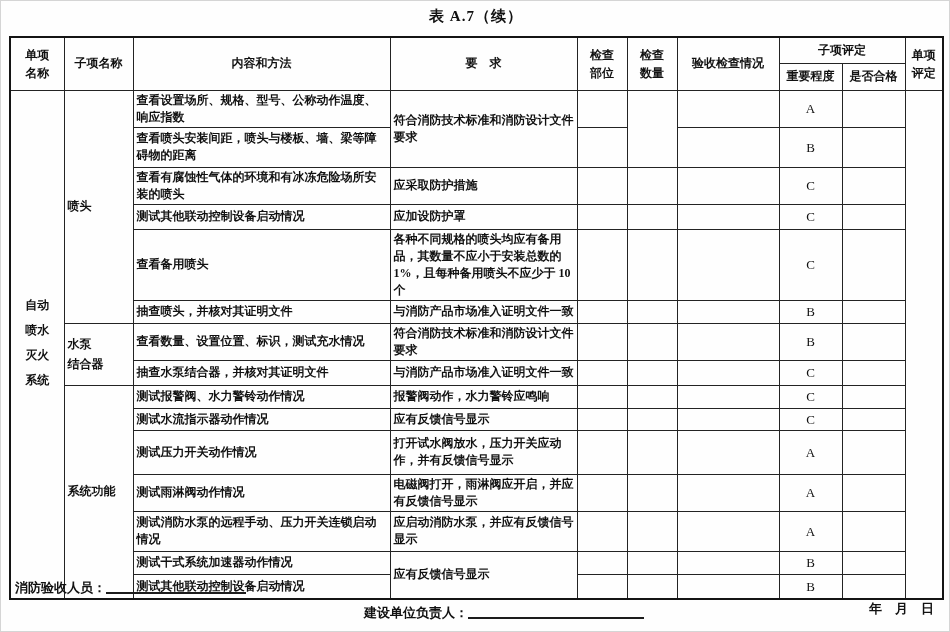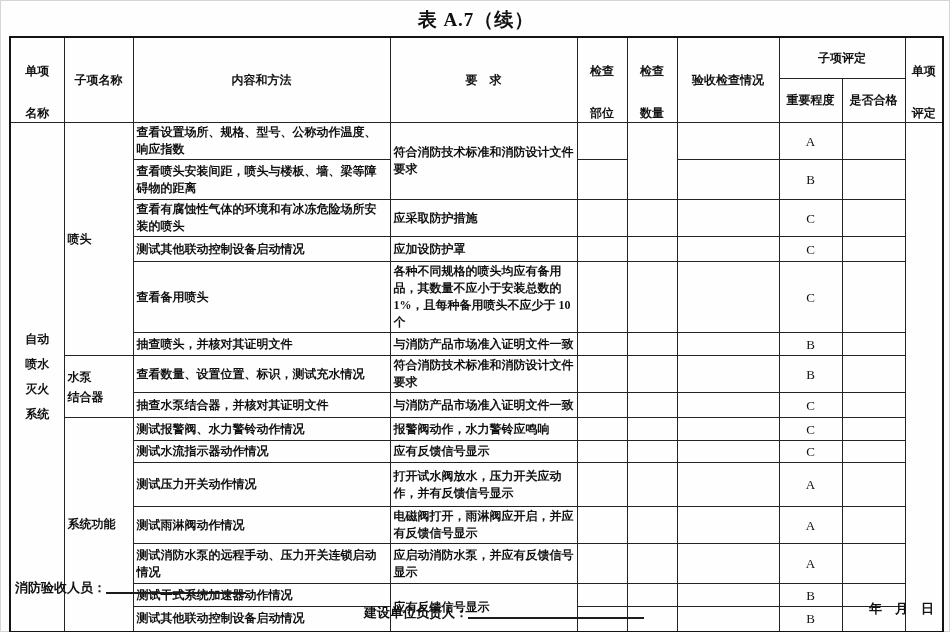--- a/index.html
+++ b/index.html
@@ -4,41 +4,41 @@
 <style>
   html,body { margin:0; padding:0; }
   body {
     width:950px; height:632px; background:#ffffff; color:#111;
     font-family:"Liberation Serif","DejaVu Serif",serif;
     position:relative; overflow:hidden;
   }
   .page { position:absolute; inset:0; background:#fefefe; border:1px solid #d5d5d5; box-sizing:border-box; }
   .doc-title {
     position:absolute; top:6px; left:0; width:950px; text-align:center;
-    font-size:19px; font-weight:bold; letter-spacing:1px;
+    font-size:15px; font-weight:bold; letter-spacing:1px;
   }
   table.main-table {
     position:absolute; left:8px; top:35px; width:933px; height:553px;
     border-collapse:collapse; table-layout:fixed;
     border:2px solid #141414;
   }
   th, td {
     border:1px solid #232323; padding:1px 3px; box-sizing:border-box;
     font-size:12px; font-weight:bold; line-height:17px; overflow:hidden;
     vertical-align:middle;
   }
   th { text-align:center; padding:0 2px; }
-  th .tl { display:block; line-height:18px;margin-top:24px; }
+  th .tl { display:block; line-height:18px; }
   td.c { text-align:left; }
   td.r { text-align:left;margin-top:16px; }
   td.g { text-align:center; font-weight:normal; font-size:13px; font-family:"Liberation Serif",serif; }
   td.sub { text-align:left; }
   td.sub .tl { display:block; line-height:20px; }
   td.main { text-align:center; }
-  td.main .tl { display:block; line-height:25px; }
+  td.main .tl { display:block; line-height:25px;font-family:Liberation Mono, monospace; }
   .footer-item { position:absolute; font-size:13px; font-weight:bold; white-space:nowrap; }
   .blank-line { display:inline-block; border-bottom:2px solid #1c1c1c; height:12px; vertical-align:-2px; }
   .blank-inspector { width:140px; }
   .blank-constructor { width:176px; }
 </style>
 </head>
 <body>
 
 <div class="page">
 

